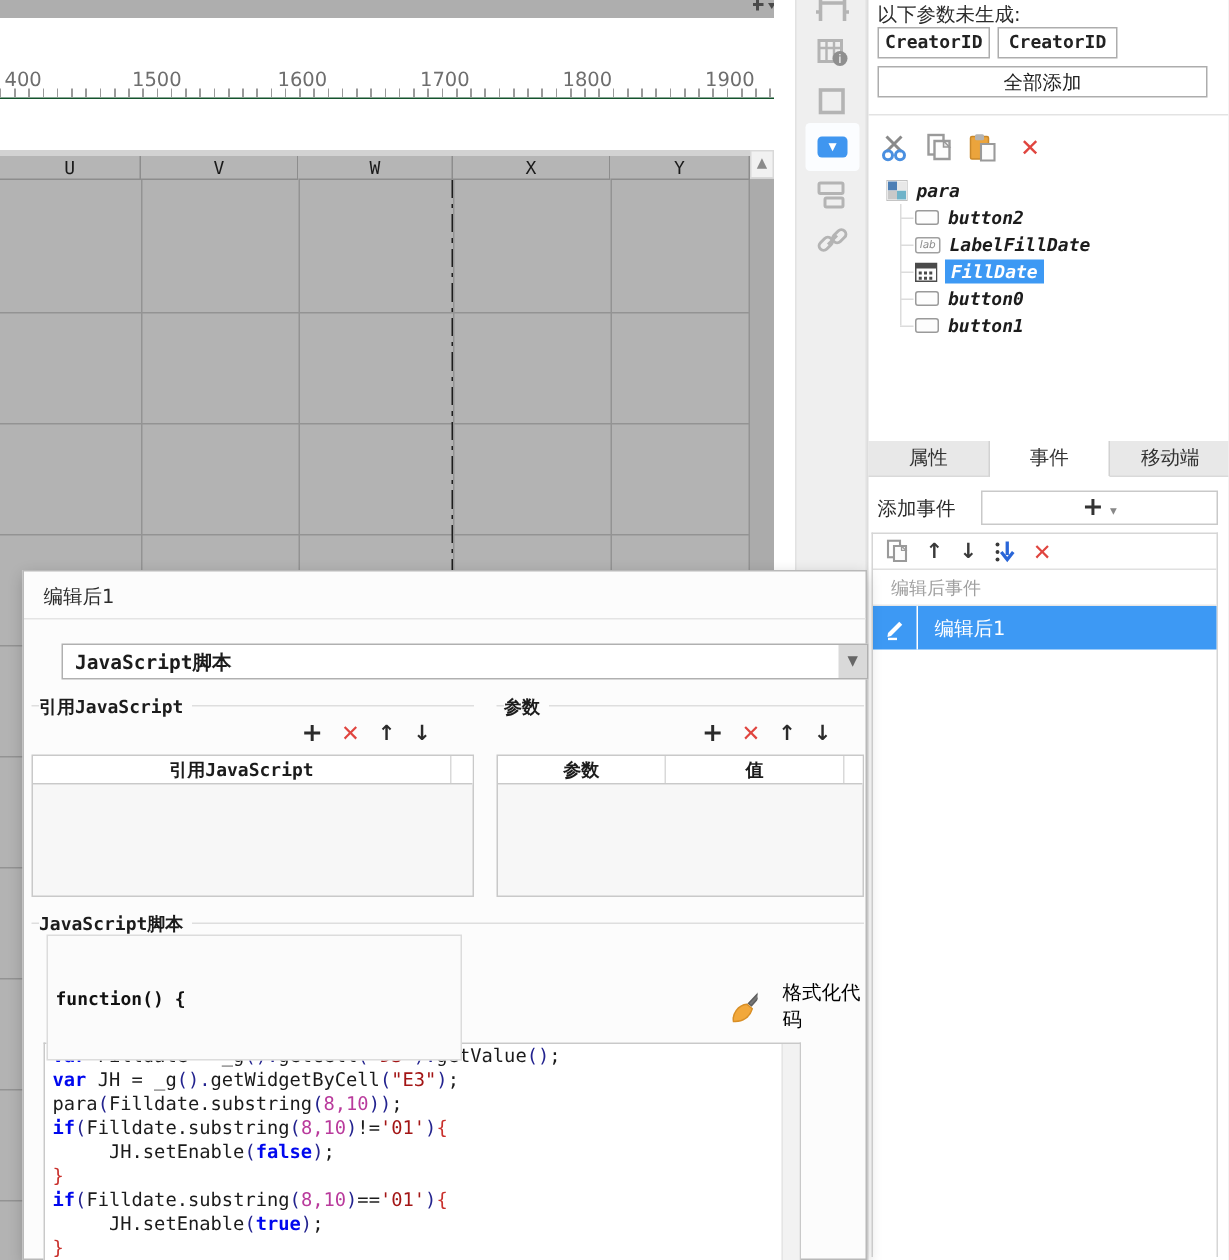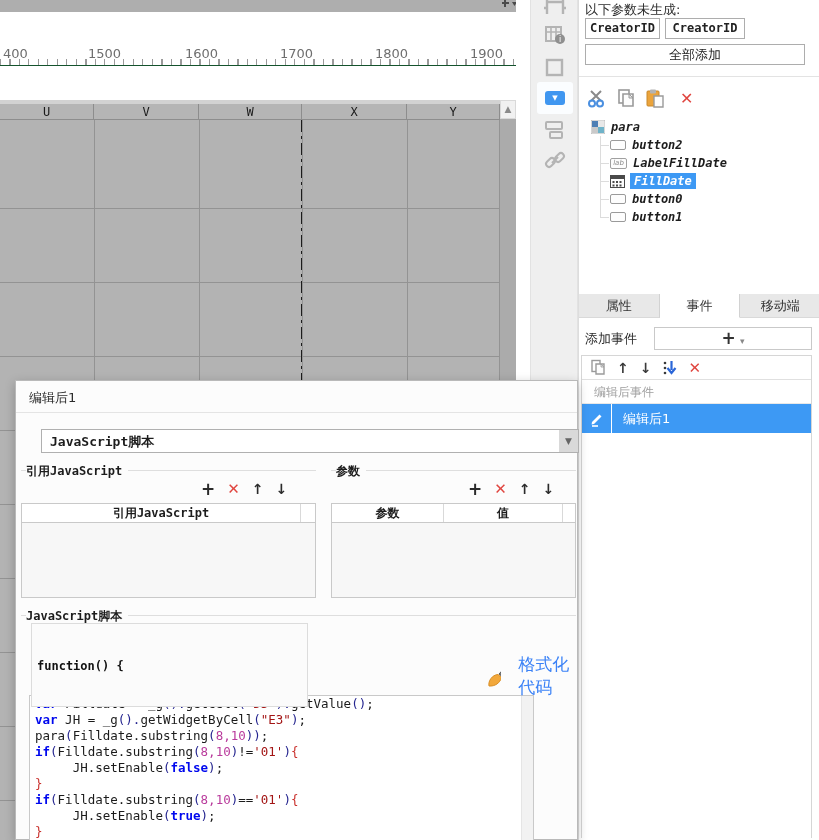--- a/index.html
+++ b/index.html
@@ -97,21 +97,21 @@
   .mini-toolbar .t-plus { font-size:17px; color:#2b2b2b; font-weight:bold; }
   .mini-toolbar .t-x { font-size:15px; color:#e0453f; font-weight:bold; }
   .mini-toolbar .t-ar { font-size:14px; color:#2b2b2b; font-weight:bold; }
   .tbl { position:absolute; border:1px solid #c9c9c9; background:#f7f7f7; }
   .tbl-head { display:flex; height:19px; background:#fff; border-bottom:1px solid #c9c9c9; }
   .tbl-head .th { font-family:"DejaVu Sans Mono", monospace; font-size:12px; font-weight:bold; color:#1c1c1c;
      text-align:center; line-height:18px; border-right:1px solid #d9d9d9; }
   #func-box { position:absolute; left:15px; top:242px; width:277px; height:84px; background:#fbfbfb; border:1px solid #dcdcdc; z-index:3; }
   #func-box .fn-text { position:absolute; left:5px; top:35px; font-family:"DejaVu Sans Mono", monospace; font-size:12px; font-weight:bold; color:#111; }
   #format-btn { position:absolute; left:470px; top:272px; display:flex; align-items:center; gap:4px; z-index:3; }
-  #format-btn span { font-size:17px; color:#3b82f6;margin-left:13px; }
+  #format-btn span { font-size:13px; color:#000000;margin-left:13px; }
   #code-area { position:absolute; left:13px; top:314px; width:505px; height:146px; background:#fff;
      border:1px solid #c9c9c9; border-bottom:none; overflow:hidden; z-index:1; }
   #code-scroll { position:absolute; right:0; top:0; width:12px; height:100%; background:#f2f2f2; border-left:1px solid #e5e5e5; }
   #code-lines { position:absolute; left:5px; top:0; }
   .code-line { white-space:pre; font-family:"DejaVu Sans Mono", monospace; font-size:12.5px; line-height:16px; }
   .tk-kw { color:#0008ee; font-weight:bold; }
   .tk-pl { color:#1b1b1b; }
   .tk-st { color:#a31515; }
   .tk-nu { color:#b93a9c; }
   .tk-pr { color:#24248f; }

